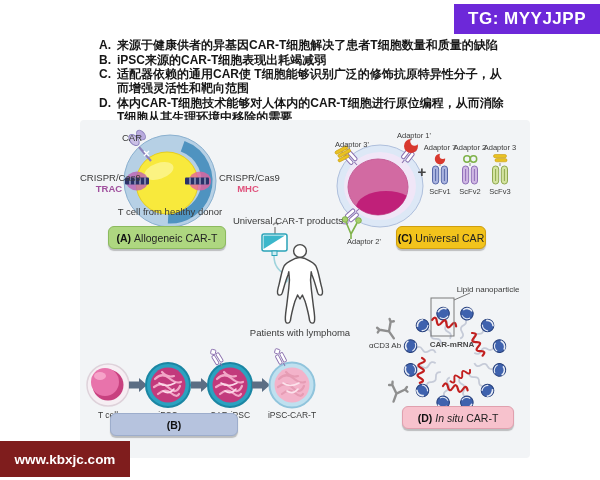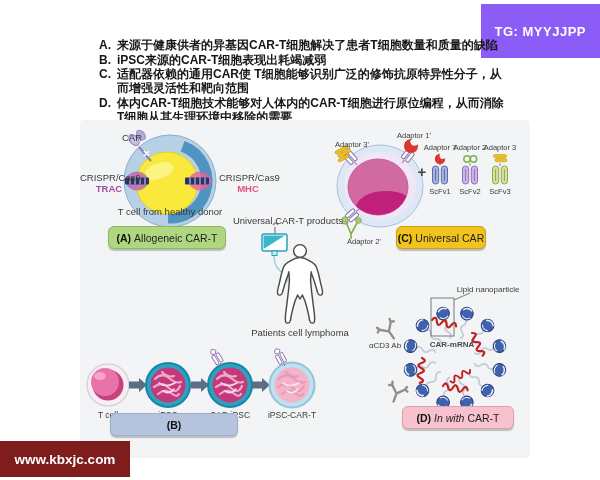--- a/index.html
+++ b/index.html
@@ -1,21 +1,21 @@
 <!DOCTYPE html>
 <html><head>
 <meta charset="utf-8">
 <style>
   html,body{margin:0;padding:0;}
   body{font-family:"Liberation Sans",sans-serif;background:#fff;}
   .page{position:relative;width:600px;height:480px;background:#fff;overflow:hidden;}
 
   
-  .tg-badge{position:absolute;top:4px;right:0;height:30px;background:#8b5cf6;color:#fff;
-    display:flex;align-items:center;padding:12px 14px;font-size:13px;font-weight:700;letter-spacing:.5px;}
+  .tg-badge{position:absolute;top:4px;right:0;height:30px;background:#6d28d9;color:#fff;
+    display:flex;align-items:center;padding:0 14px;font-size:17px;font-weight:700;letter-spacing:.5px;}
   .watermark{position:absolute;top:441px;left:0;width:130px;height:36px;background:#7f1d1d;color:#fff;
     display:flex;align-items:center;justify-content:center;font-size:13.5px;font-weight:700;}
 
   
   .options{position:absolute;left:99px;top:38px;width:408px;color:#161616;
     font-size:12px;line-height:14px;font-weight:700;}
   .opt{display:flex;margin-bottom:0.5px;}
   .opt .m{flex:none;width:18px;}
   .opt .t{flex:1;}
 
@@ -260,21 +260,21 @@
       <div>CRISPR/Cas9</div>
       <div class="trac">TRAC</div>
     </div>
     <div class="lbl f95" style="left:139px;top:53px;width:58px;">
       <div>CRISPR/Cas9</div>
       <div class="mhc">MHC</div>
     </div>
     <div class="lbl f95" style="left:120px;top:96px;width:176px;">Universal CAR-T products</div>
 
     <div class="lbl f95" style="left:18px;top:87px;width:144px;">T cell from healthy donor</div>
-    <div class="lbl f95" style="left:146px;top:208px;width:148px;">Patients cell lymphoma</div>
+    <div class="lbl f95" style="left:146px;top:208px;width:148px;">Patients with lymphoma</div>
 
     <div class="lbl f75" style="left:248px;top:21px;width:48px;">Adaptor 3'</div>
     <div class="lbl f75" style="left:310px;top:12px;width:48px;">Adaptor 1'</div>
     <div class="lbl f75" style="left:258px;top:118px;width:52px;">Adaptor 2'</div>
     <div class="lbl plus" style="left:334px;top:44px;width:16px;">+</div>
     <div class="lbl f75" style="left:336px;top:24px;width:48px;">Adaptor 7</div>
     <div class="lbl f75" style="left:366px;top:24px;width:48px;">Adaptor 2</div>
     <div class="lbl f75" style="left:396px;top:24px;width:48px;">Adaptor 3</div>
     <div class="lbl f75" style="left:342px;top:68px;width:36px;">ScFv1</div>
     <div class="lbl f75" style="left:372px;top:68px;width:36px;">ScFv2</div>
@@ -295,21 +295,21 @@
     </div>
     <div class="tagbox box-c">
       <span class="tg">(C)</span>
       <span>Universal CAR</span>
     </div>
     <div class="tagbox box-b">
       <span class="tg">(B)</span>
     </div>
     <div class="tagbox box-d">
       <span class="tg">(D)</span>
-      <span class="ital">In with</span>
+      <span class="ital">In situ</span>
       <span>CAR-T</span>
     </div>
   </div>
 
   <div class="watermark">
     <span>www.kbxjc.com</span>
   </div>
 
 </div>
 

